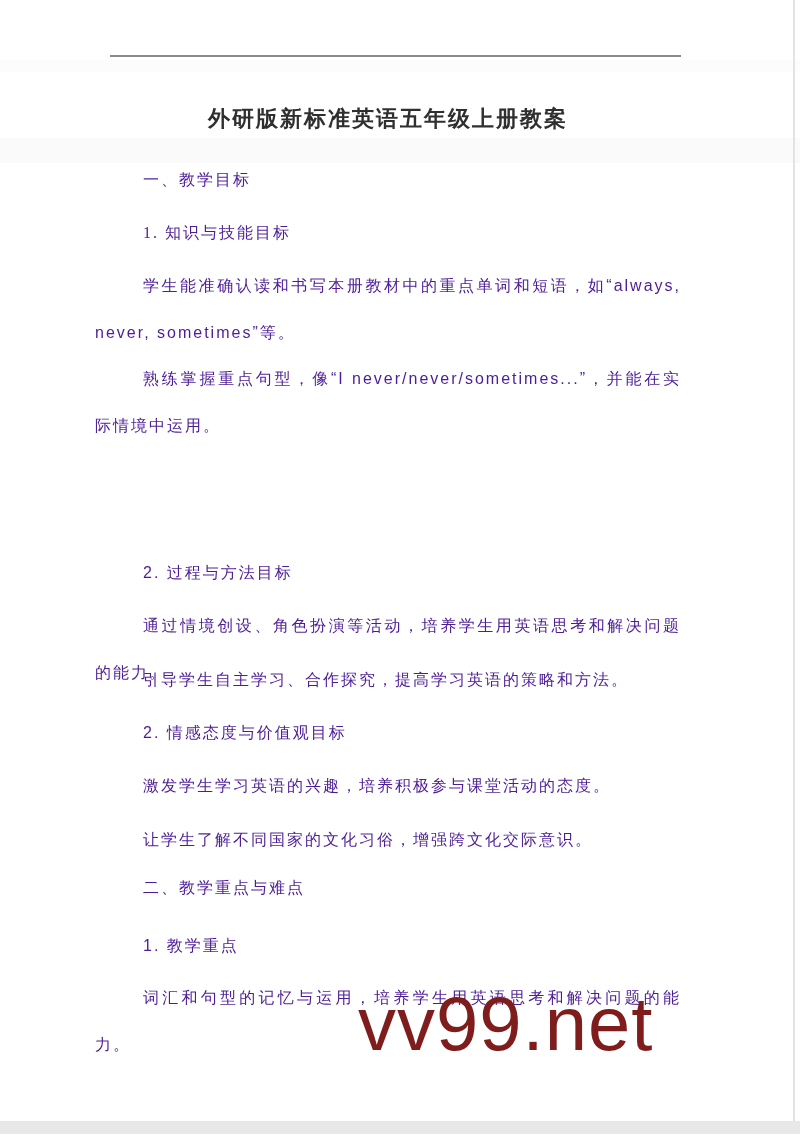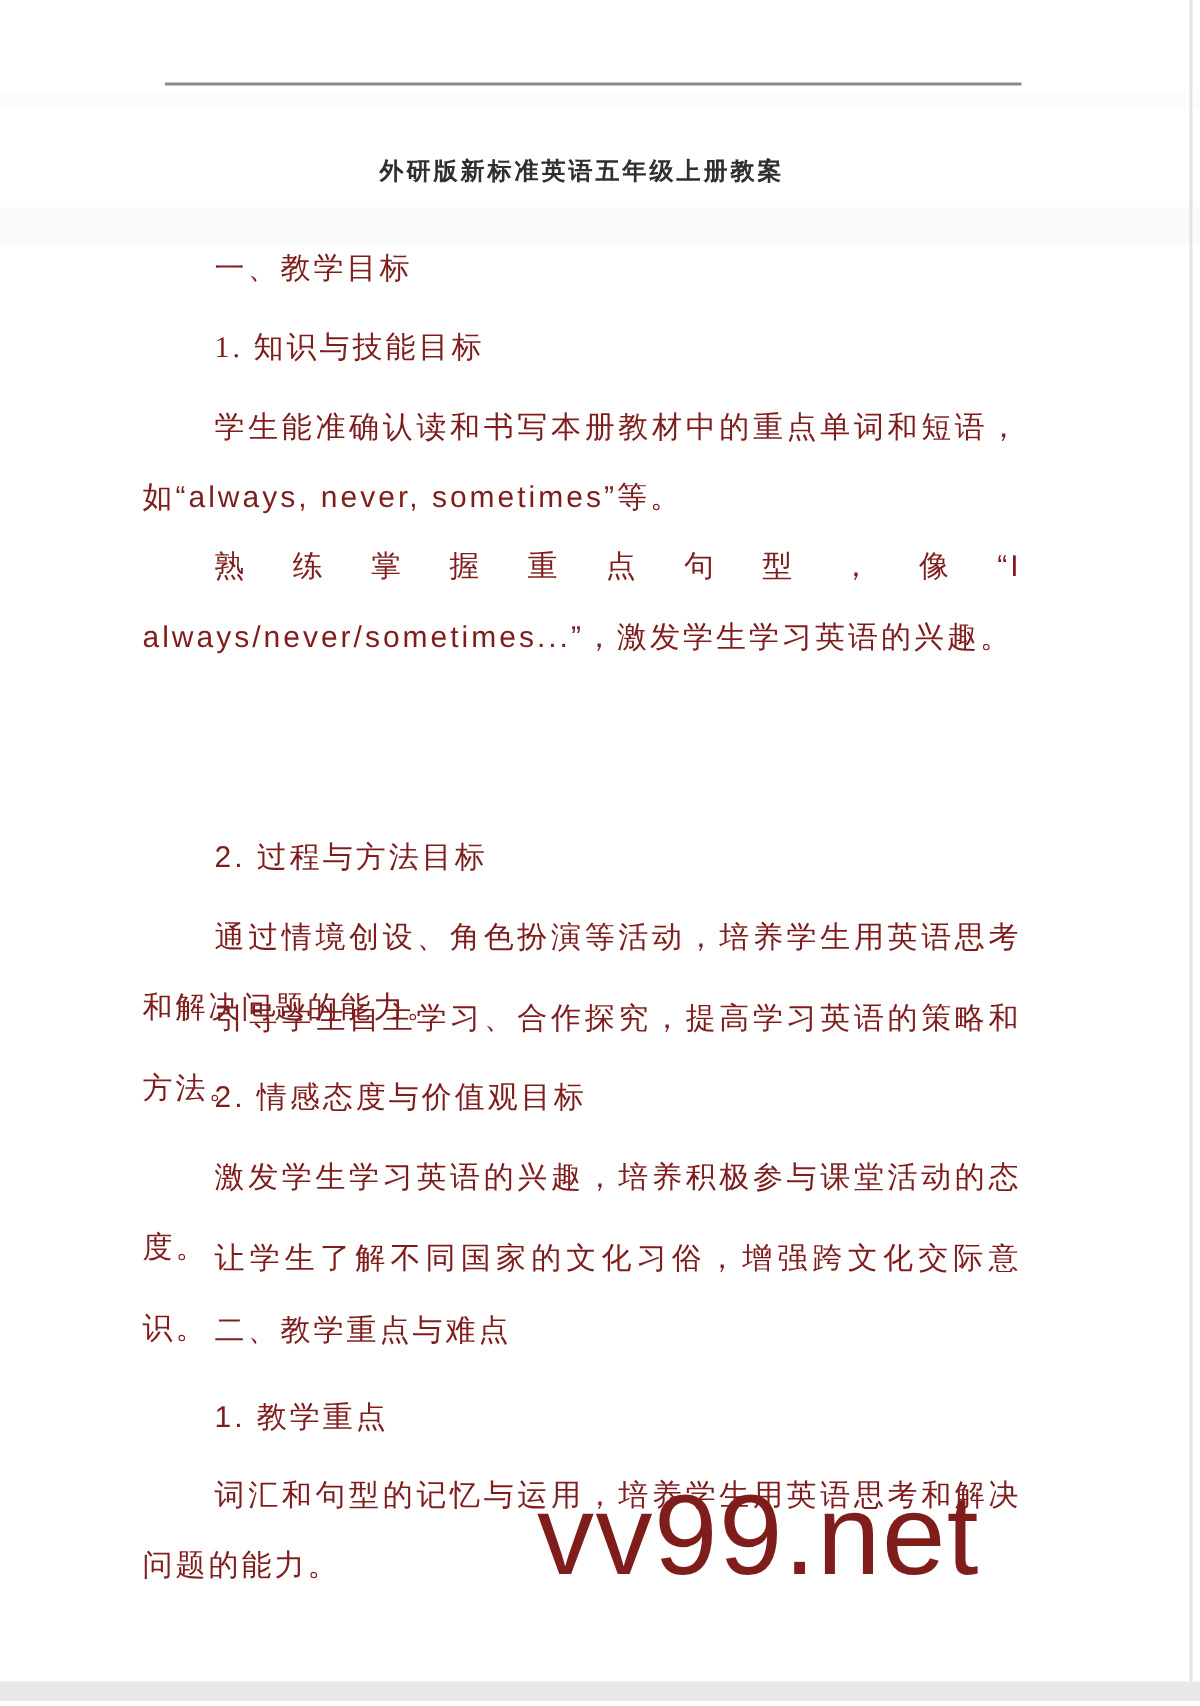--- a/index.html
+++ b/index.html
@@ -46,37 +46,37 @@
     background: rgba(0,0,0,0.018);
     pointer-events: none;
   }
   .scan-band.b1 { top: 138px; height: 25px; }
   .scan-band.b2 { top: 60px;  height: 12px; background: rgba(0,0,0,0.010); }
   .doc-title {
     position: absolute;
     left: 95px;
     width: 586px;
     top: 87px;
-    font-size: 16px;
+    font-size: 22px;
     font-weight: bold;
     letter-spacing: 2px;
     line-height: 34px;
     text-align: center;
     color: #2f2f2f;
   }
   .para {
     position: absolute;
     left: 95px;
     width: 586px;
-    font-size: 20px;
+    font-size: 16px;
     line-height: 47px;
     letter-spacing: 2px;
     text-indent: 48px;
     text-align: justify;
-    color: #7f1d1d;
+    color: #4c1d95;
   }
   .p0  { top: 156px; }
   .p1  { top: 209px; font-family: Liberation Serif, serif; }
   .p2  { top: 262px; }
   .p3  { top: 355px; }
   .p4  { top: 449px; }
   .p5  { top: 549px; }
   .p6  { top: 602px; }
   .p7  { top: 656px; }
   .p8  { top: 709px; }
@@ -108,21 +108,21 @@
 
   <div class="top-rule"></div>
   <div class="page-right-edge"></div>
   <div class="bottom-band"></div>
 
   <h1 class="doc-title">外研版新标准英语五年级上册教案</h1>
 
   <div class="para p0">一、教学目标</div>
   <div class="para p1">1. 知识与技能目标</div>
   <div class="para p2">学生能准确认读和书写本册教材中的重点单词和短语，如“always, never, sometimes”等。</div>
-  <div class="para p3">熟练掌握重点句型，像“I always/never/sometimes...”，激发学生学习英语的兴趣。</div>
+  <div class="para p3">熟练掌握重点句型，像“I never/never/sometimes...”，并能在实际情境中运用。</div>
   <div class="para p5">2. 过程与方法目标</div>
   <div class="para p6">通过情境创设、角色扮演等活动，培养学生用英语思考和解决问题的能力。</div>
   <div class="para p7">引导学生自主学习、合作探究，提高学习英语的策略和方法。</div>
   <div class="para p8">2. 情感态度与价值观目标</div>
   <div class="para p9">激发学生学习英语的兴趣，培养积极参与课堂活动的态度。</div>
   <div class="para p10">让学生了解不同国家的文化习俗，增强跨文化交际意识。</div>
   <div class="para p11">二、教学重点与难点</div>
   <div class="para p12">1. 教学重点</div>
   <div class="para p13">词汇和句型的记忆与运用，培养学生用英语思考和解决问题的能力。</div>
 

